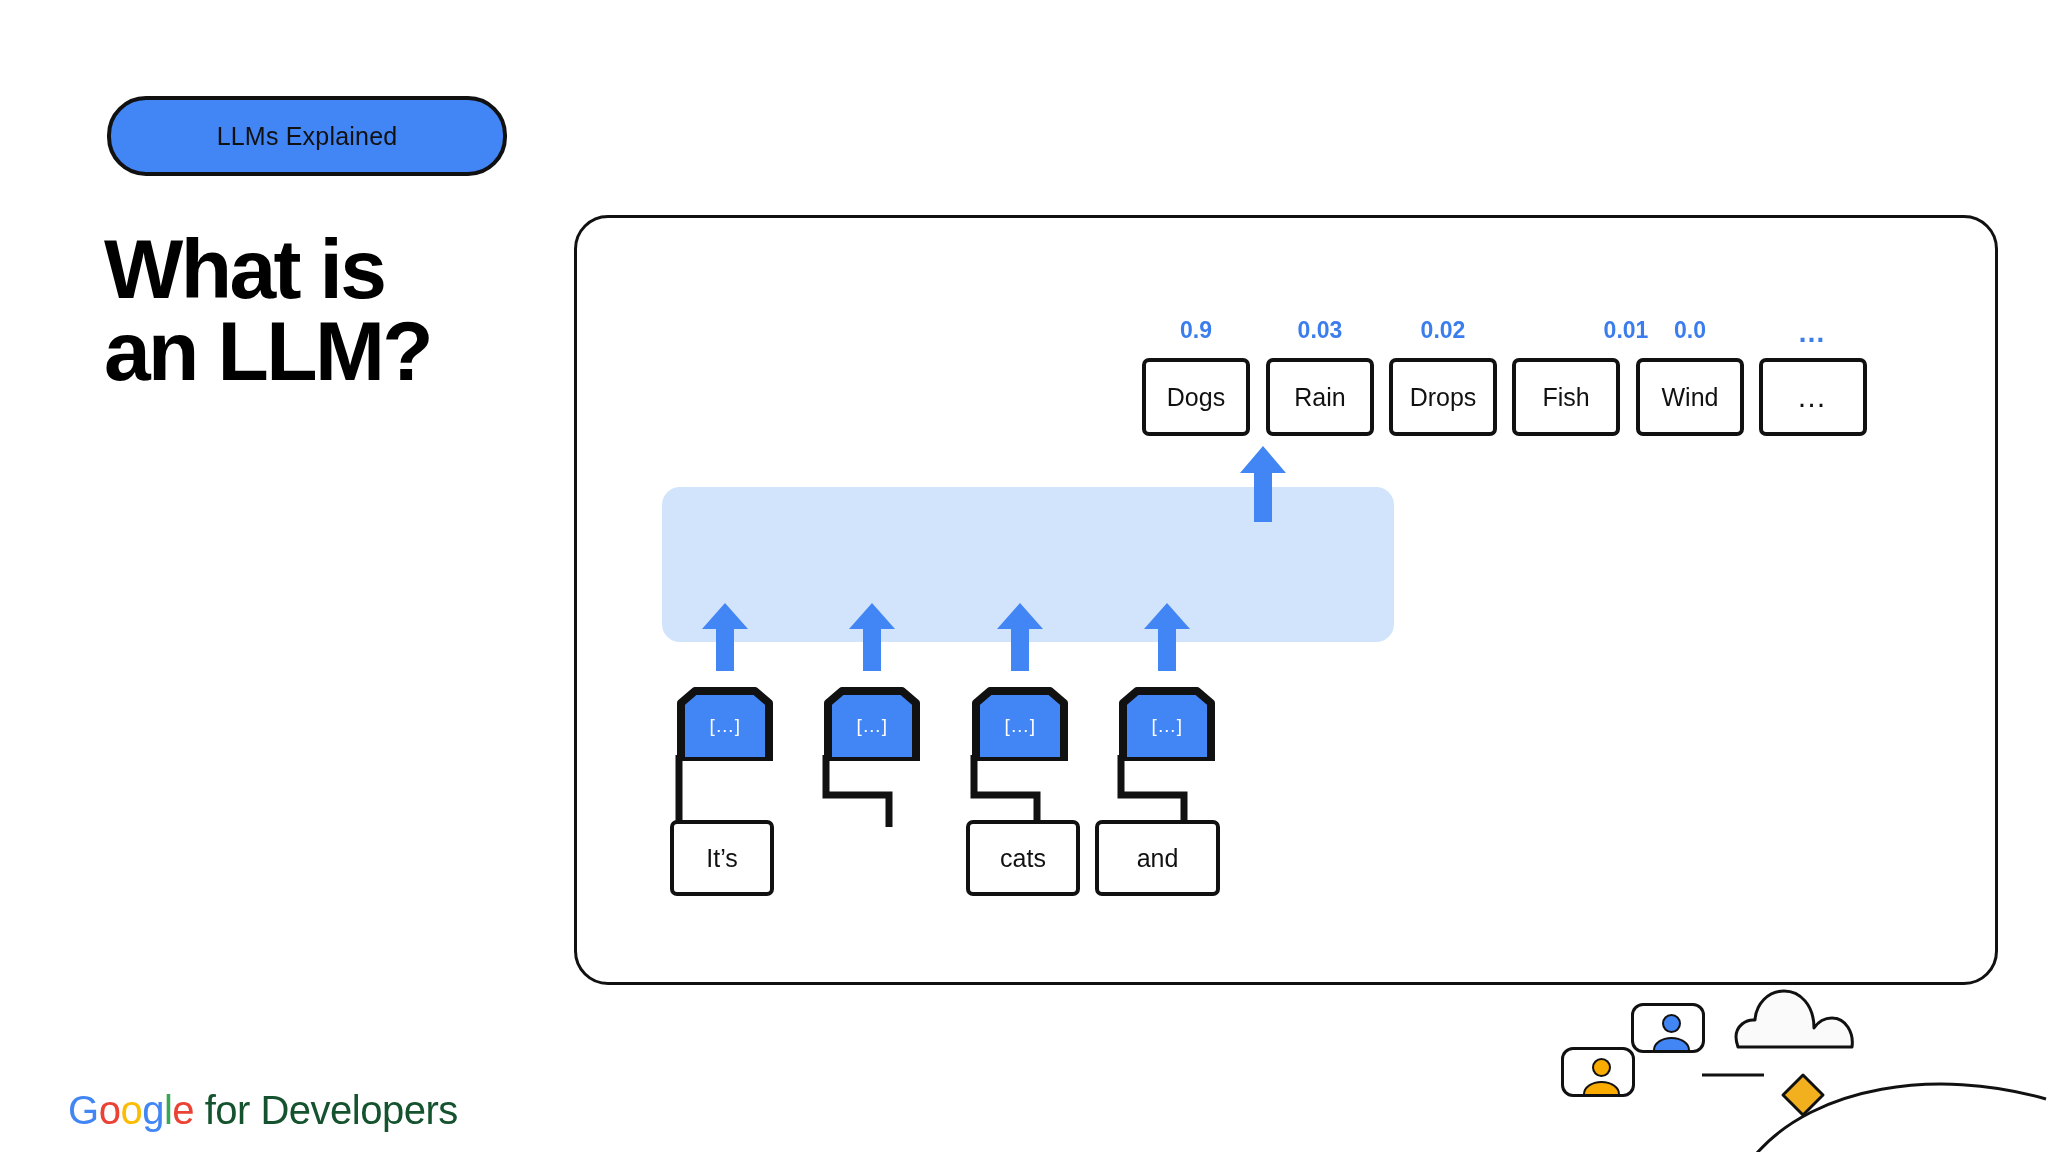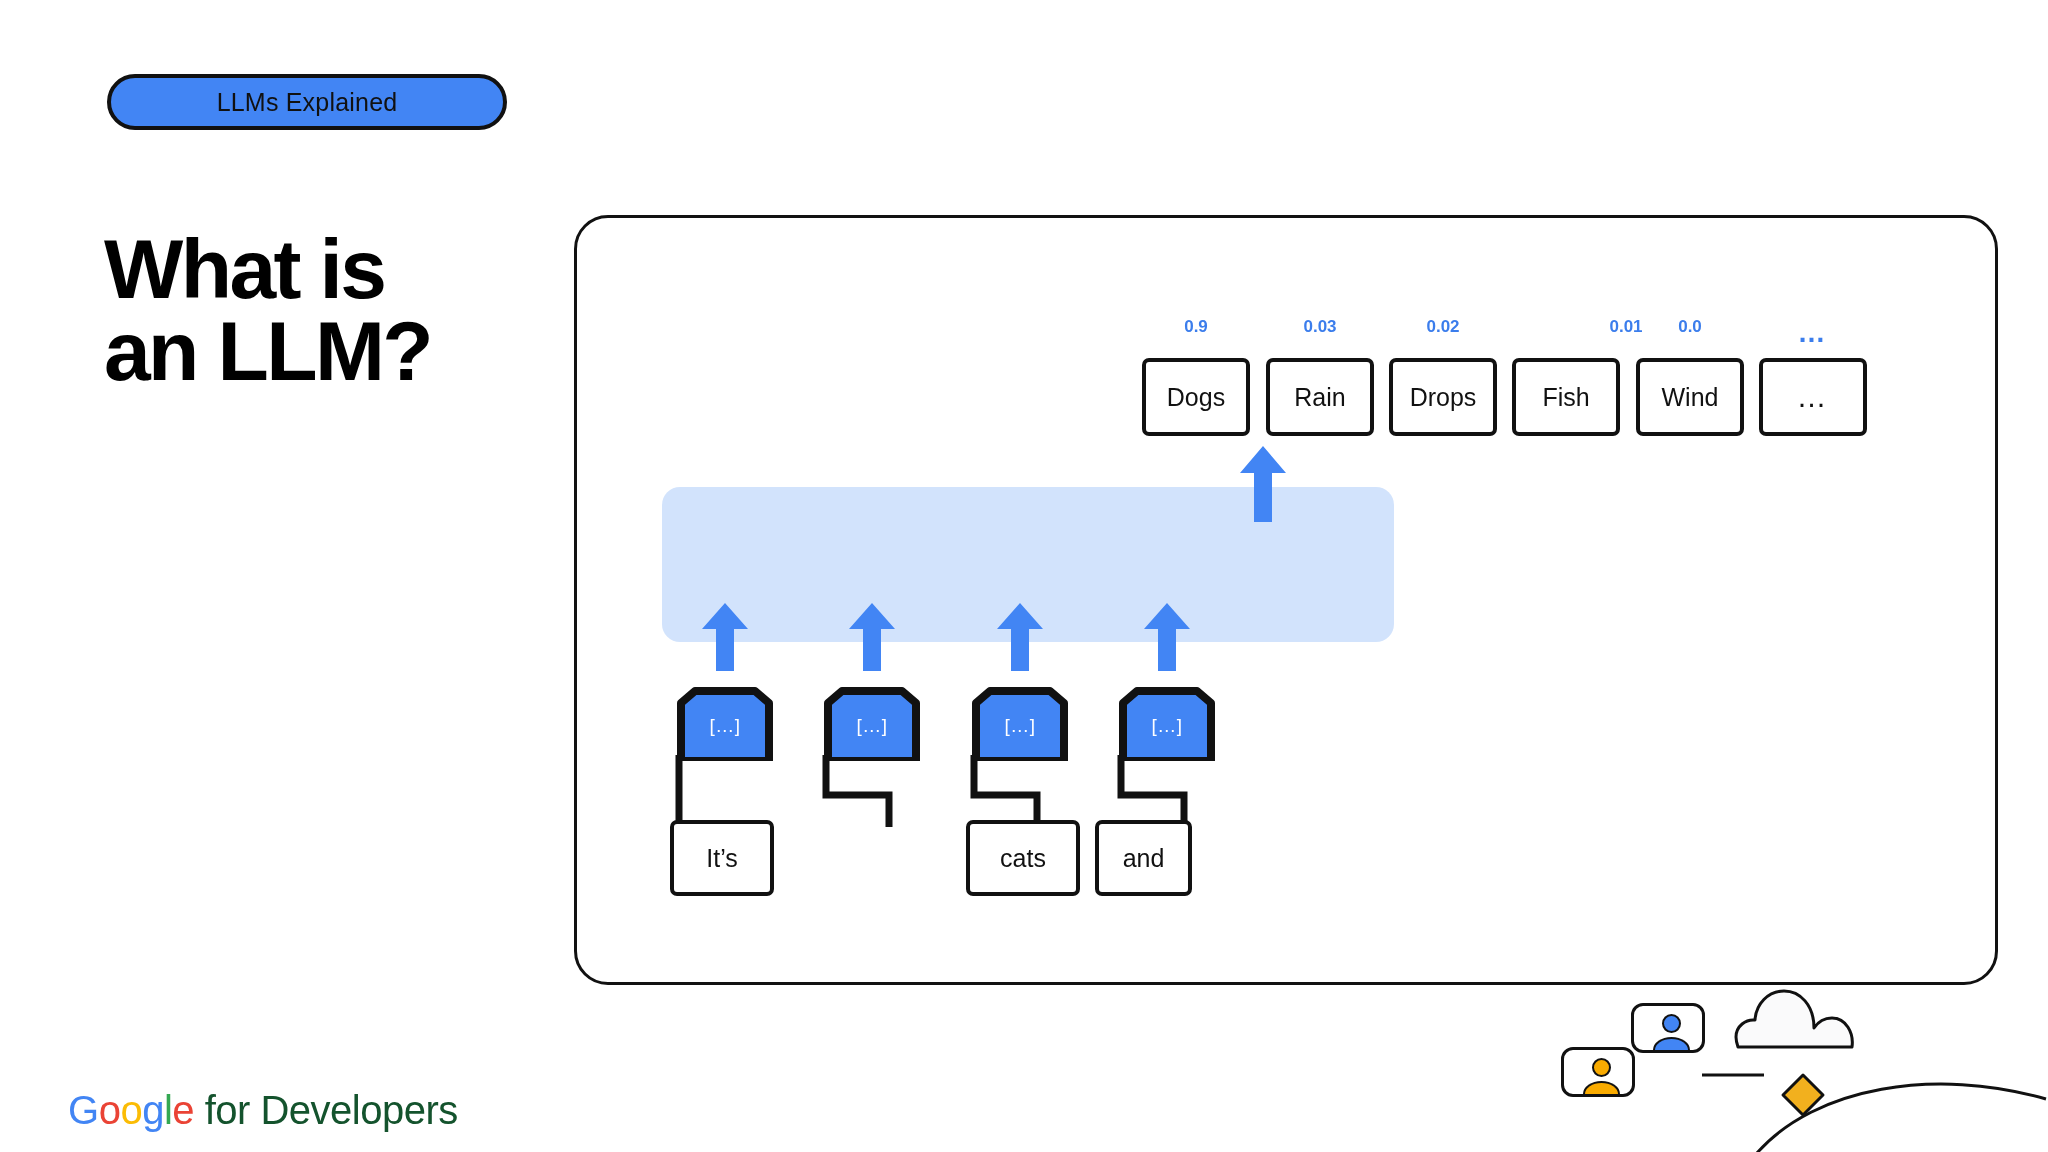--- a/index.html
+++ b/index.html
@@ -11,22 +11,22 @@
   }
   #slide {
     position: relative;
     width: 2048px; height: 1152px;
     background: #ffffff;
   }
 
   
   .badge {
     position: absolute;
-    left: 107px; top: 74px;
-    width: 400px; height: 56px;
+    left: 107px; top: 96px;
+    width: 400px; height: 80px;
     background: #4285F4;
     border: 4px solid #111111;
     border-radius: 39px;
     display: flex; align-items: center; justify-content: center;
     color: #111111;
     font-size: 25px;
     letter-spacing: .2px;
   }
 
   
@@ -50,21 +50,21 @@
     border: 3px solid #111111;
     border-radius: 34px;
     background: #ffffff;
   }
 
   
   .prob {
     position: absolute;
     width: 108px;
     text-align: center;
-    font-size: 17px;
+    font-size: 23px;
     font-weight: 700;
     color: #3B7DEC;
     top: 317px;
   }
 
   
   .cand {
     position: absolute;
     top: 358px;
     width: 108px; height: 78px;
@@ -272,21 +272,21 @@
     </svg>
     <span>[…]</span>
   </div>
 
   <div class="word" style="left:670px; width:104px;">
     <span>It’s</span>
   </div>
   <div class="word" style="left:966px; width:114px;">
     <span>cats</span>
   </div>
-  <div class="word" style="left:1095px; width:97px;">
+  <div class="word" style="left:1095px; width:125px;">
     <span>and</span>
   </div>
 
   <div class="logo">
     <span class="g1">G</span>
     <span class="o1">o</span>
     <span class="o2">o</span>
     <span class="g2">g</span>
     <span class="l1">l</span>
     <span class="e1">e</span>

